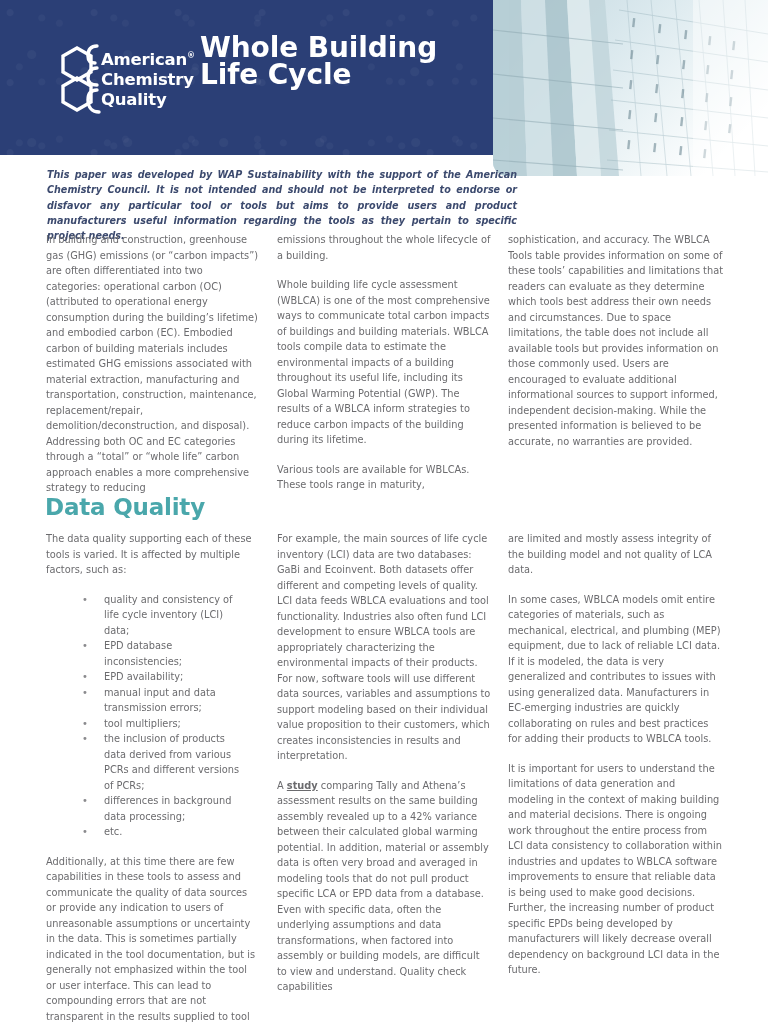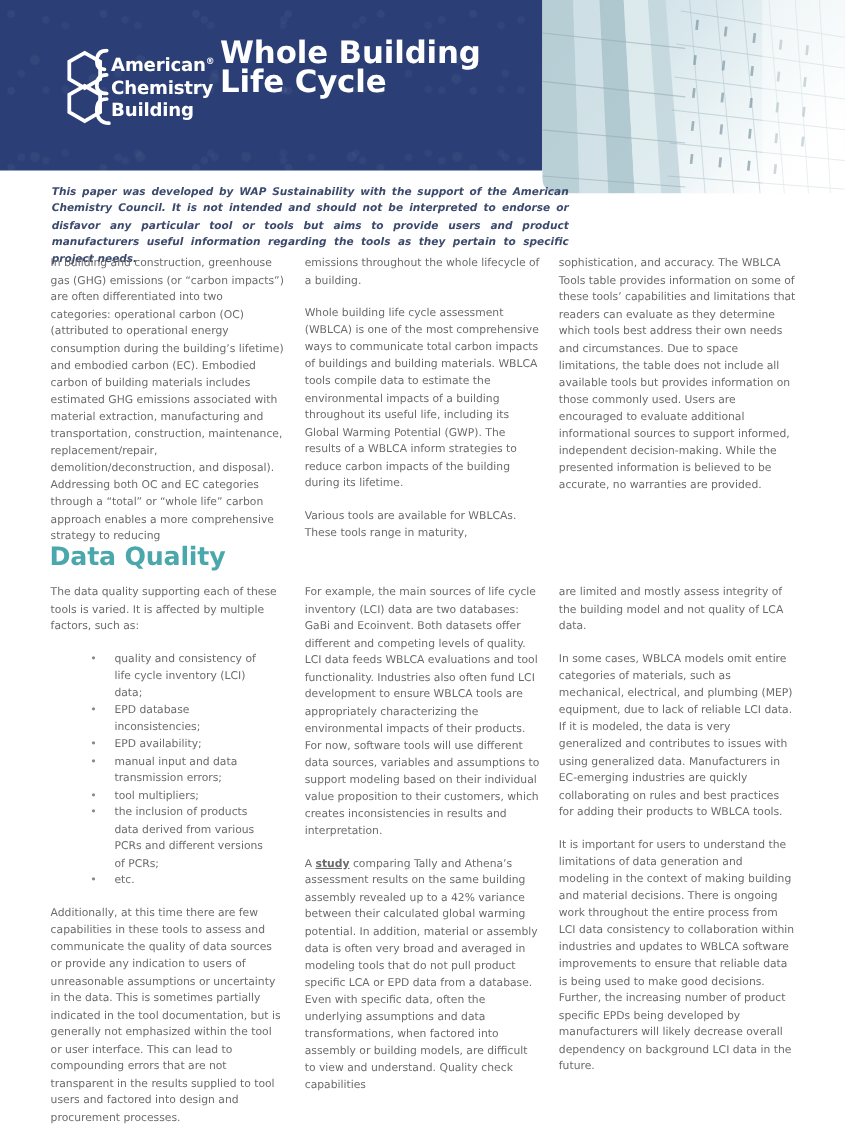--- a/index.html
+++ b/index.html
@@ -250,21 +250,21 @@
     <svg width="44" height="72" viewBox="0 0 44 72">
       <polygon points="20,4 34,12 34,28 20,36 6,28 6,12" fill="none" stroke="#ffffff" stroke-width="3.4"></polygon>
       <polygon points="20,34 34,42 34,58 20,66 6,58 6,42" fill="none" stroke="#ffffff" stroke-width="3.4"></polygon>
       <path d="M40 2 C33 2 31 7 31 12 C31 17 34 19 38 19" fill="none" stroke="#ffffff" stroke-width="3.4" stroke-linecap="round"></path>
       <path d="M40 24 C33 24 31 29 31 34 C31 39 34 41 40 41" fill="none" stroke="#ffffff" stroke-width="3.4" stroke-linecap="round"></path>
       <path d="M40 46 C33 46 31 51 31 56 C31 63 35 68 42 68" fill="none" stroke="#ffffff" stroke-width="3.4" stroke-linecap="round"></path>
     </svg>
     <div class="logo-text">
       <div><span>American</span><sup>®</sup></div>
       <div>Chemistry</div>
-      <div>Building</div>
+      <div>Quality</div>
     </div>
   </div>
 
   <div class="header-title">
     <span>Whole Building</span>
     <span>Life Cycle</span>
   </div>
 </div>
 
 <div class="intro-note">This paper was developed by WAP Sustainability with the support of the American Chemistry Council. It is not intended and should not be interpreted to endorse or disfavor any particular tool or tools but aims to provide users and product manufacturers useful information regarding the tools as they pertain to specific project needs.</div>
@@ -287,20 +287,21 @@
 
 <div class="col dq-c1">
   <p>The data quality supporting each of these tools is varied. It is affected by multiple factors, such as:</p>
   <ul class="bullets">
     <li>quality and consistency of life cycle inventory (LCI) data;</li>
     <li>EPD database inconsistencies;</li>
     <li>EPD availability;</li>
     <li>manual input and data transmission errors;</li>
     <li>tool multipliers;</li>
     <li>the inclusion of products data derived from various PCRs and different versions of PCRs;</li>
+    <li>differences in background data processing;</li>
     <li>etc.</li>
   </ul>
   <p>Additionally, at this time there are few capabilities in these tools to assess and communicate the quality of data sources or provide any indication to users of unreasonable assumptions or uncertainty in the data. This is sometimes partially indicated in the tool documentation, but is generally not emphasized within the tool or user interface. This can lead to compounding errors that are not transparent in the results supplied to tool users and factored into design and procurement processes.</p>
 </div>
 
 <div class="col dq-c2">
   <p>For example, the main sources of life cycle inventory (LCI) data are two databases: GaBi and Ecoinvent. Both datasets offer different and competing levels of quality. LCI data feeds WBLCA evaluations and tool functionality. Industries also often fund LCI development to ensure WBLCA tools are appropriately characterizing the environmental impacts of their products. For now, software tools will use different data sources, variables and assumptions to support modeling based on their individual value proposition to their customers, which creates inconsistencies in results and interpretation.</p>
   <p><span>A </span><a class="inline-link" href="#">study</a><span> comparing Tally and Athena’s assessment results on the same building assembly revealed up to a 42% variance between their calculated global warming potential. In addition, material or assembly data is often very broad and averaged in modeling tools that do not pull product specific LCA or EPD data from a database. Even with specific data, often the underlying assumptions and data transformations, when factored into assembly or building models, are difficult to view and understand. Quality check capabilities</span></p>
 </div>
 

